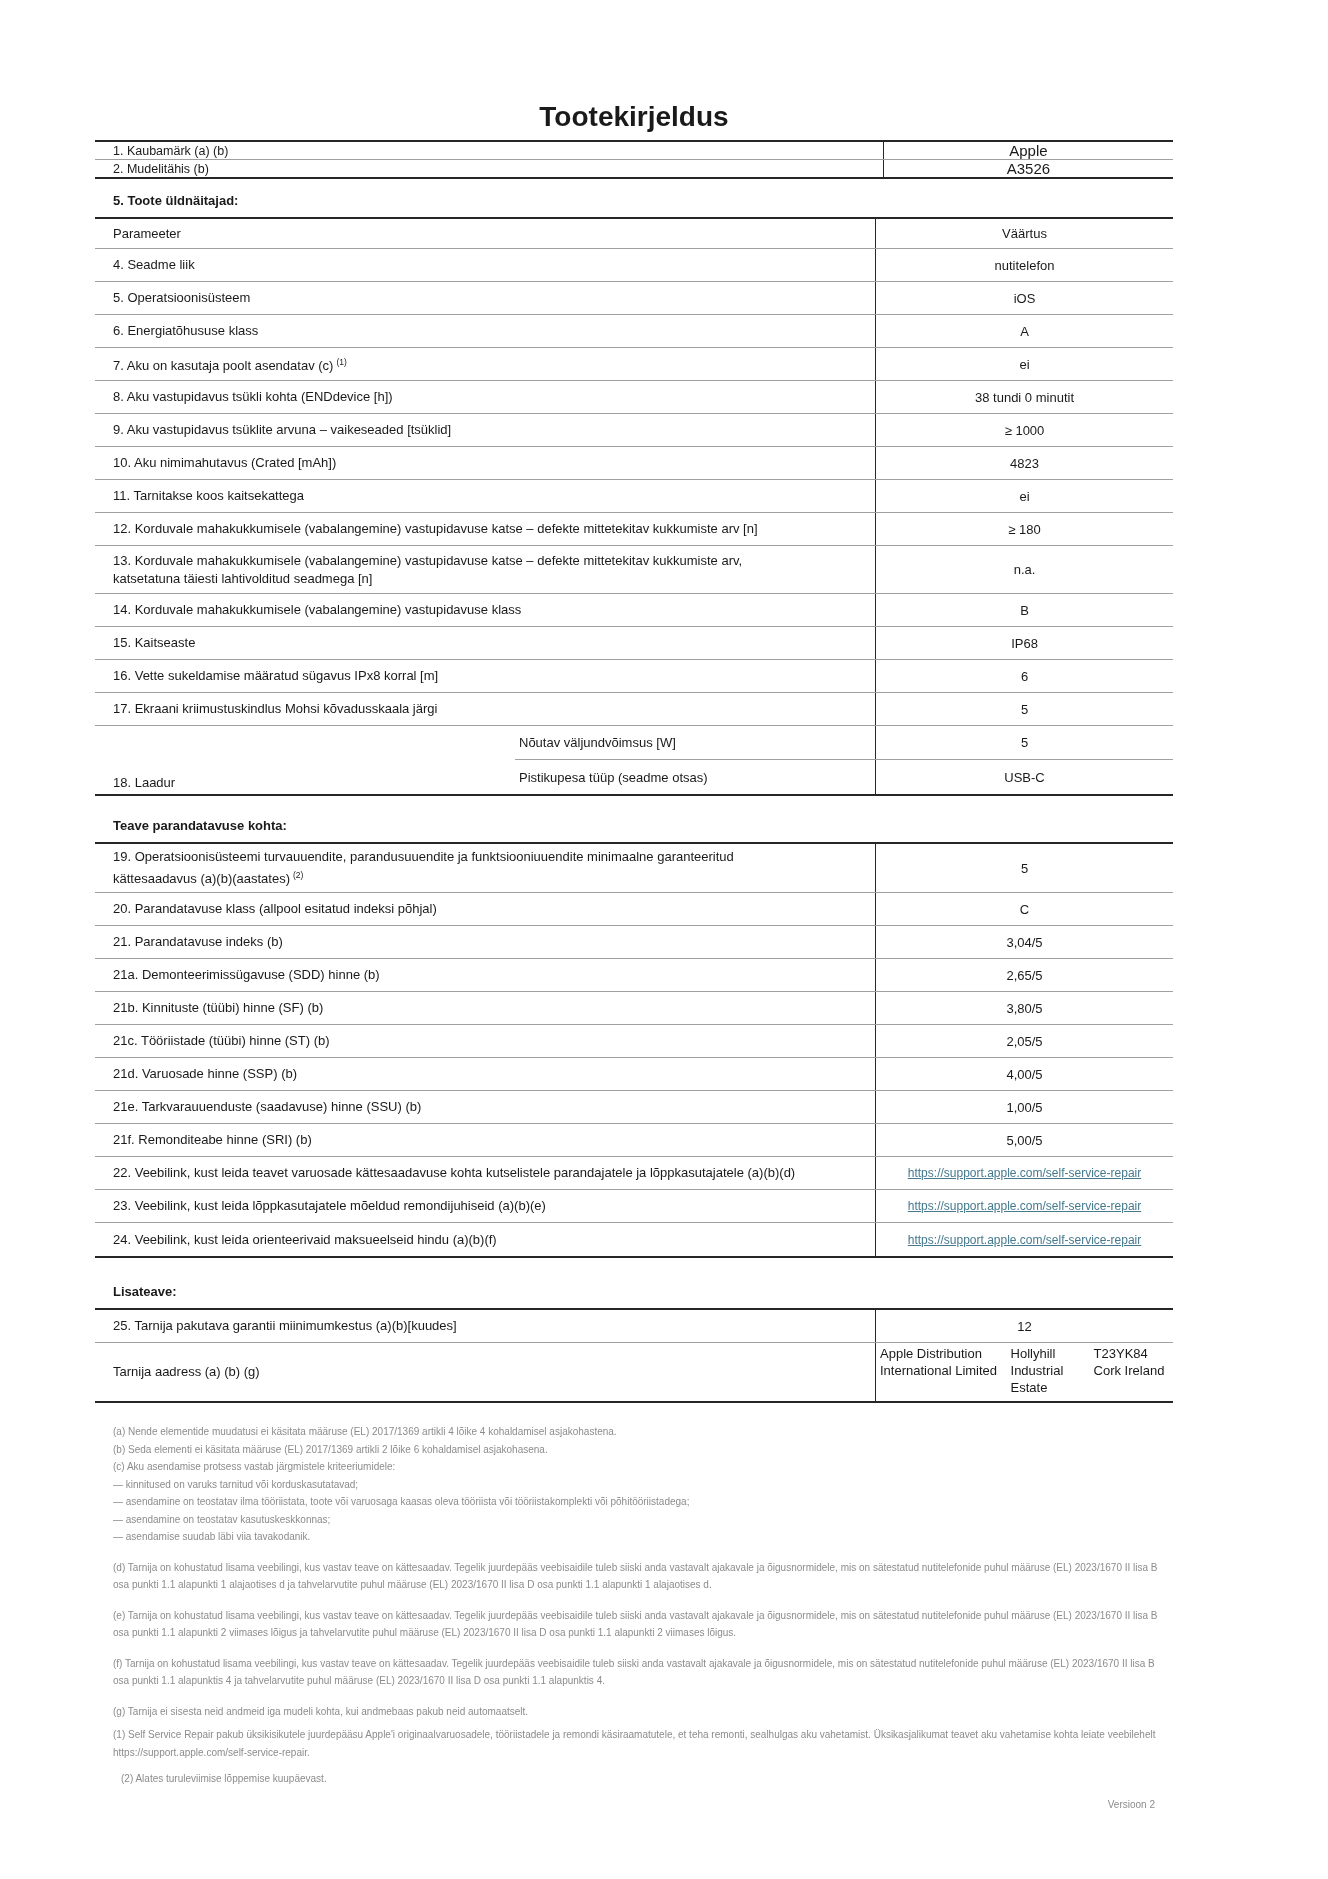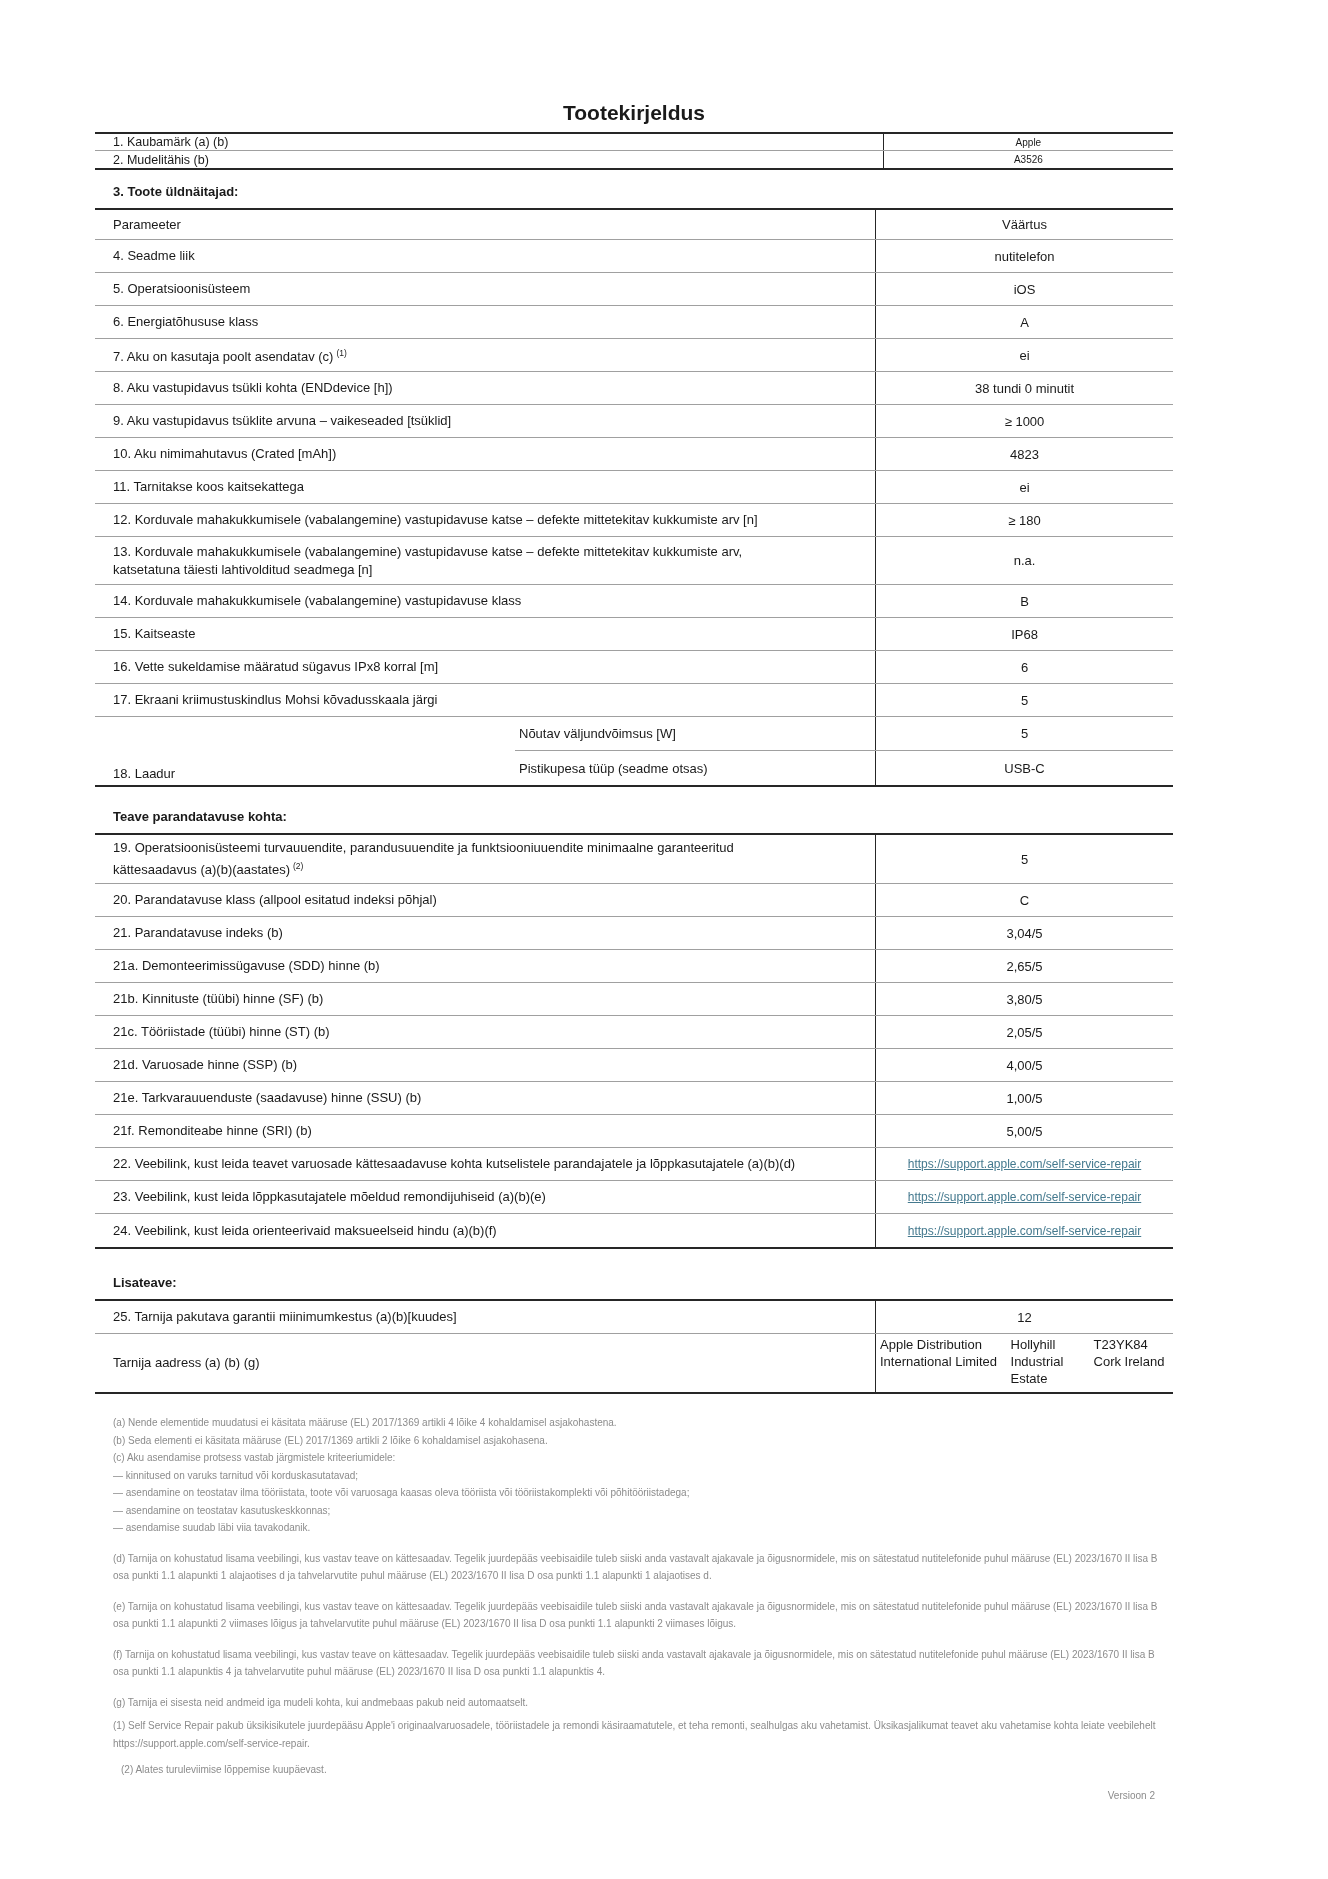--- a/index.html
+++ b/index.html
@@ -2,37 +2,37 @@
 <html><head>
 <meta charset="utf-8">
 <style>
   html, body { margin:0; padding:0; background:#ffffff; }
   .page {
     width:1328px; height:1879px; background:#ffffff; overflow:hidden;
     font-family:"Liberation Sans", sans-serif; color:#1a1a1a;
     box-sizing:border-box; padding:101px 0 0 95px; position:relative;
   }
   .content { width:1078px; }
-  .doc-title { margin:0 0 7px 0; width:1078px; text-align:center; font-size:21px; font-weight:bold; }
+  .doc-title { margin:0 0 7px 0; width:1078px; text-align:center; font-size:28px; font-weight:bold; }
 
   .tbl { width:1078px; border-top:2px solid #262626; border-bottom:2px solid #262626; box-sizing:border-box; }
   .row { display:flex; align-items:center; border-bottom:1px solid #a0a0a0; box-sizing:border-box; }
   .row:last-child { border-bottom:none; }
   .cl { width:780px; box-sizing:border-box; padding:4px 14px 4px 18px; font-size:13px; line-height:18px; }
   .cv {
     width:298px; box-sizing:border-box; align-self:stretch;
     border-left:1px solid #262626; display:flex; align-items:center; justify-content:center;
     text-align:center; font-size:13px; padding:2px 4px;
   }
   .rh { min-height:33px; }
   .rh2 { min-height:48px; }
   .hdr { min-height:30px; }
   .idrow { min-height:17px;gap:28px; }
   .idrow .cl { padding-top:0; padding-bottom:0; font-size:12.5px; line-height:16px; }
-  .idrow .cv { font-size:10px; padding-top:0; padding-bottom:0; }
+  .idrow .cv { font-size:15px; padding-top:0; padding-bottom:0; }
   .sup { font-size:8.5px; vertical-align:super; margin-left:3px; }
 
   .charger { align-items:flex-end; }
   .charger-label { width:420px; padding:9px 10px 4px 18px; box-sizing:border-box; font-size:13px; }
   .charger-right { width:658px; display:flex; flex-direction:column; }
   .subrow { display:flex; align-items:center; min-height:34px; border-bottom:1px solid #a0a0a0; box-sizing:border-box; }
   .subrow:last-child { border-bottom:none; }
   .sublabel { width:360px; box-sizing:border-box; padding:2px 8px 2px 4px; font-size:13px; }
 
   .section-heading { font-size:13px; font-weight:bold; margin:14px 0 9px 18px; }
@@ -68,21 +68,21 @@
           </div>
     </div>
     <div class="row idrow">
       <div class="cl"><span>2. Mudelitähis (b)</span></div>
       <div class="cv">
             <span>A3526</span>
           </div>
     </div>
   </div>
 
-  <div class="section-heading">3. Toote üldnäitajad:</div>
+  <div class="section-heading">5. Toote üldnäitajad:</div>
 
   <div class="tbl">
     <div class="row hdr">
       <div class="cl"><span>Parameeter</span></div>
       <div class="cv">
             <span>Väärtus</span>
           </div>
     </div>
     <div class="row rh">
       <div class="cl"><span>4. Seadme liik</span></div>

